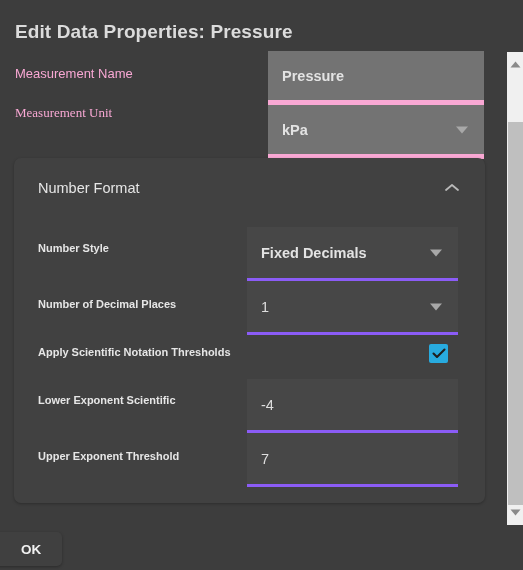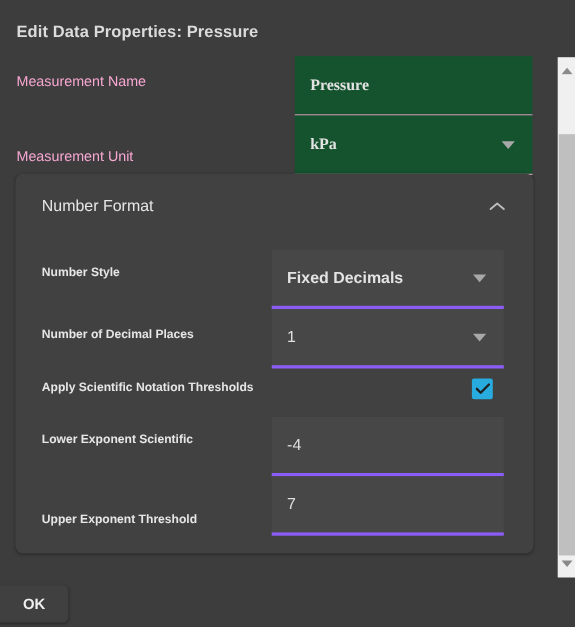--- a/index.html
+++ b/index.html
@@ -20,47 +20,46 @@
     width: 523px;
     height: 570px;
     background: #3d3d3d;
   }
 
   
   .dialog-title {
     position: absolute;
     left: 15px;
     top: 21px;
-    font-size: 15px;
+    font-size: 19px;
     font-weight: bold;
     color: #dcdcdc;
     letter-spacing: .1px;
     white-space: nowrap;
   }
 
   
   .outer-label {
     position: absolute;
     left: 15px;
     font-size: 13px;
     color: #f9a8d4;
     white-space: nowrap;
   }
   .outer-label.r1 { top: 66px; }
-  .outer-label.r2 { top: 134px; }
+  .outer-label.r2 { top: 105px; font-family: Liberation Serif, serif; }
 
   .outer-field {
     position: absolute;
     left: 268px;
     width: 216px;
     height: 54px;
-    background: #14532d;
-    border-bottom: 1px solid #f9a8d4;
+    background: #737373;
+    border-bottom: 5px solid #f9a8d4;
     box-sizing: border-box;
-    font-family: Liberation Serif, serif;
   }
   .outer-field.r1 { top: 51px; }
   .outer-field.r2 { top: 105px; }
 
   .field-value {
     position: absolute;
     left: 14px;
     top: 50%;
     transform: translateY(-50%);
     font-size: 14.5px;
@@ -110,21 +109,21 @@
     left: 24px;
     font-size: 11px;
     font-weight: bold;
     color: #e6e6e6;
     white-space: nowrap;
   }
   .panel-label.p1 { top: 84px; }   
   .panel-label.p2 { top: 140px; }  
   .panel-label.p3 { top: 188px; }  
   .panel-label.p4 { top: 236px; }  
-  .panel-label.p5 { top: 292px; margin-top: 16px; }  
+  .panel-label.p5 { top: 292px; }  
 
   .panel-field {
     position: absolute;
     left: 233px;
     width: 211px;
     height: 54px;
     background: #474747;
     border-bottom: 3px solid #8b5cf6;
     box-sizing: border-box;
   }

